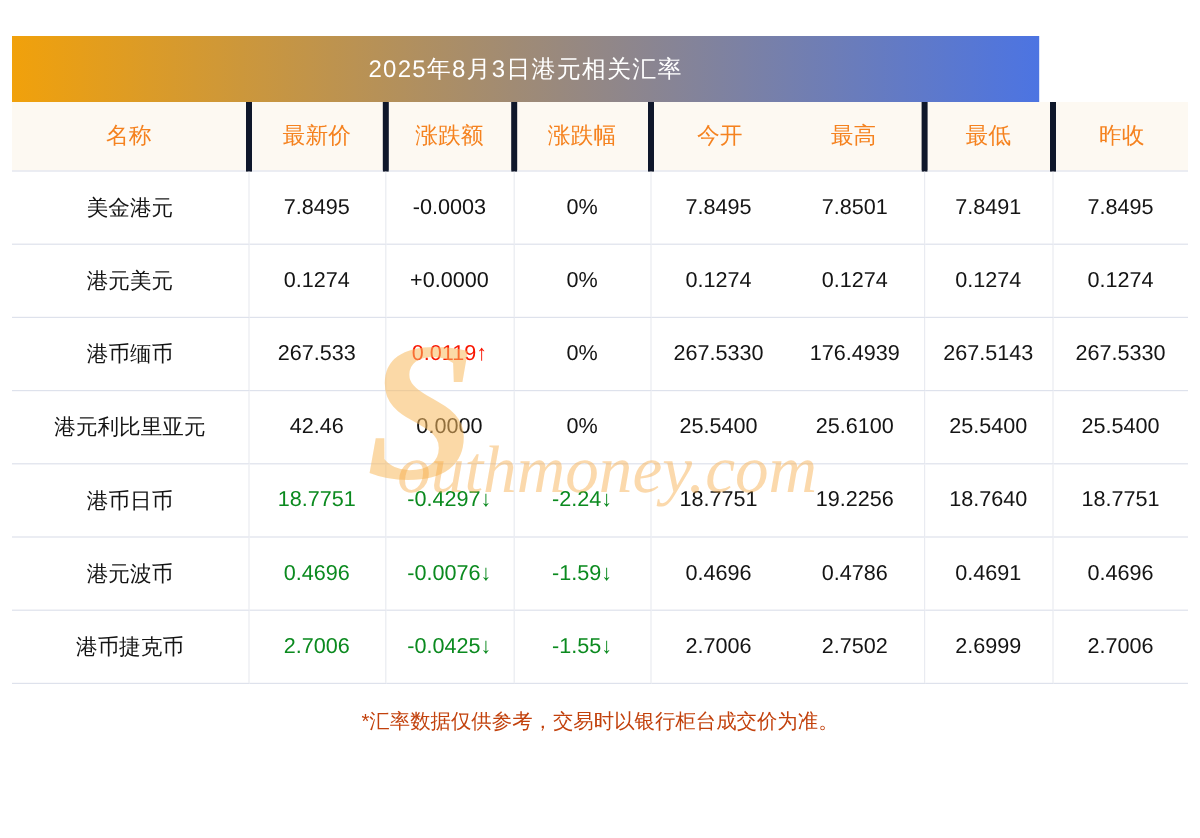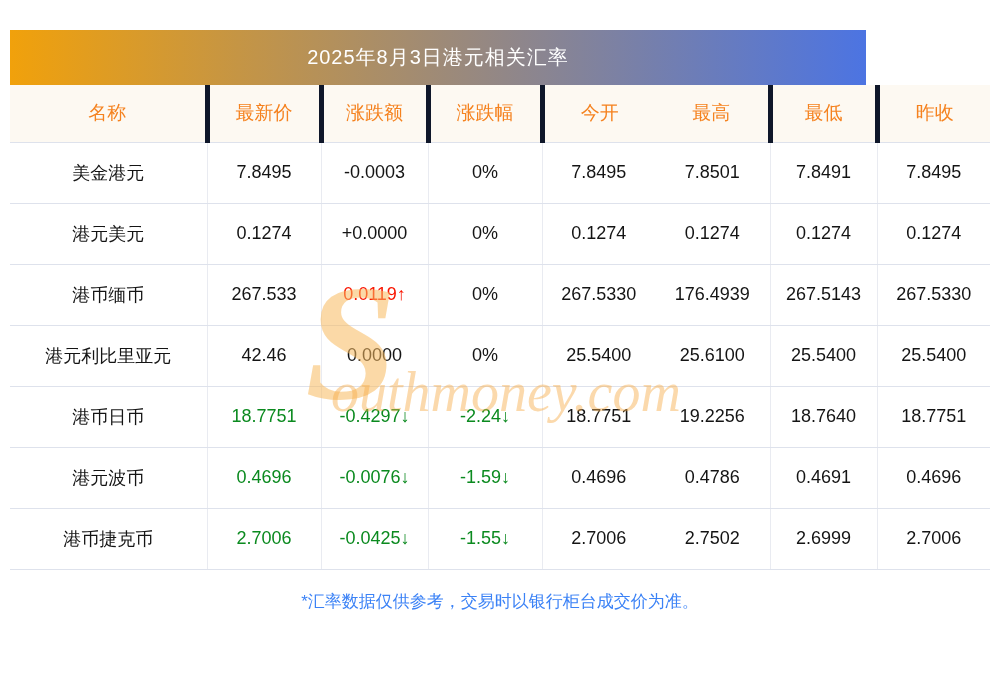--- a/index.html
+++ b/index.html
@@ -57,21 +57,21 @@
   }
   .wm-en {
     position: absolute; left: 26px; top: 72px;
     font-family: "Liberation Serif", "DejaVu Serif", serif; font-style: italic;
     font-size: 56px; white-space: nowrap;
     color: rgba(247, 171, 72, 0.45);
   }
 
   .footnote {
     width: 980px; text-align: center; margin-top: 20px;
-    color: #3b82f6; font-size: 17px;
+    color: #c2410c; font-size: 17px;
   }
 </style>
 </head>
 <body>
 
 <div class="page">
   <div class="board">
 
     <div class="title-bar">
       <h1>2025年8月3日港元相关汇率</h1>

